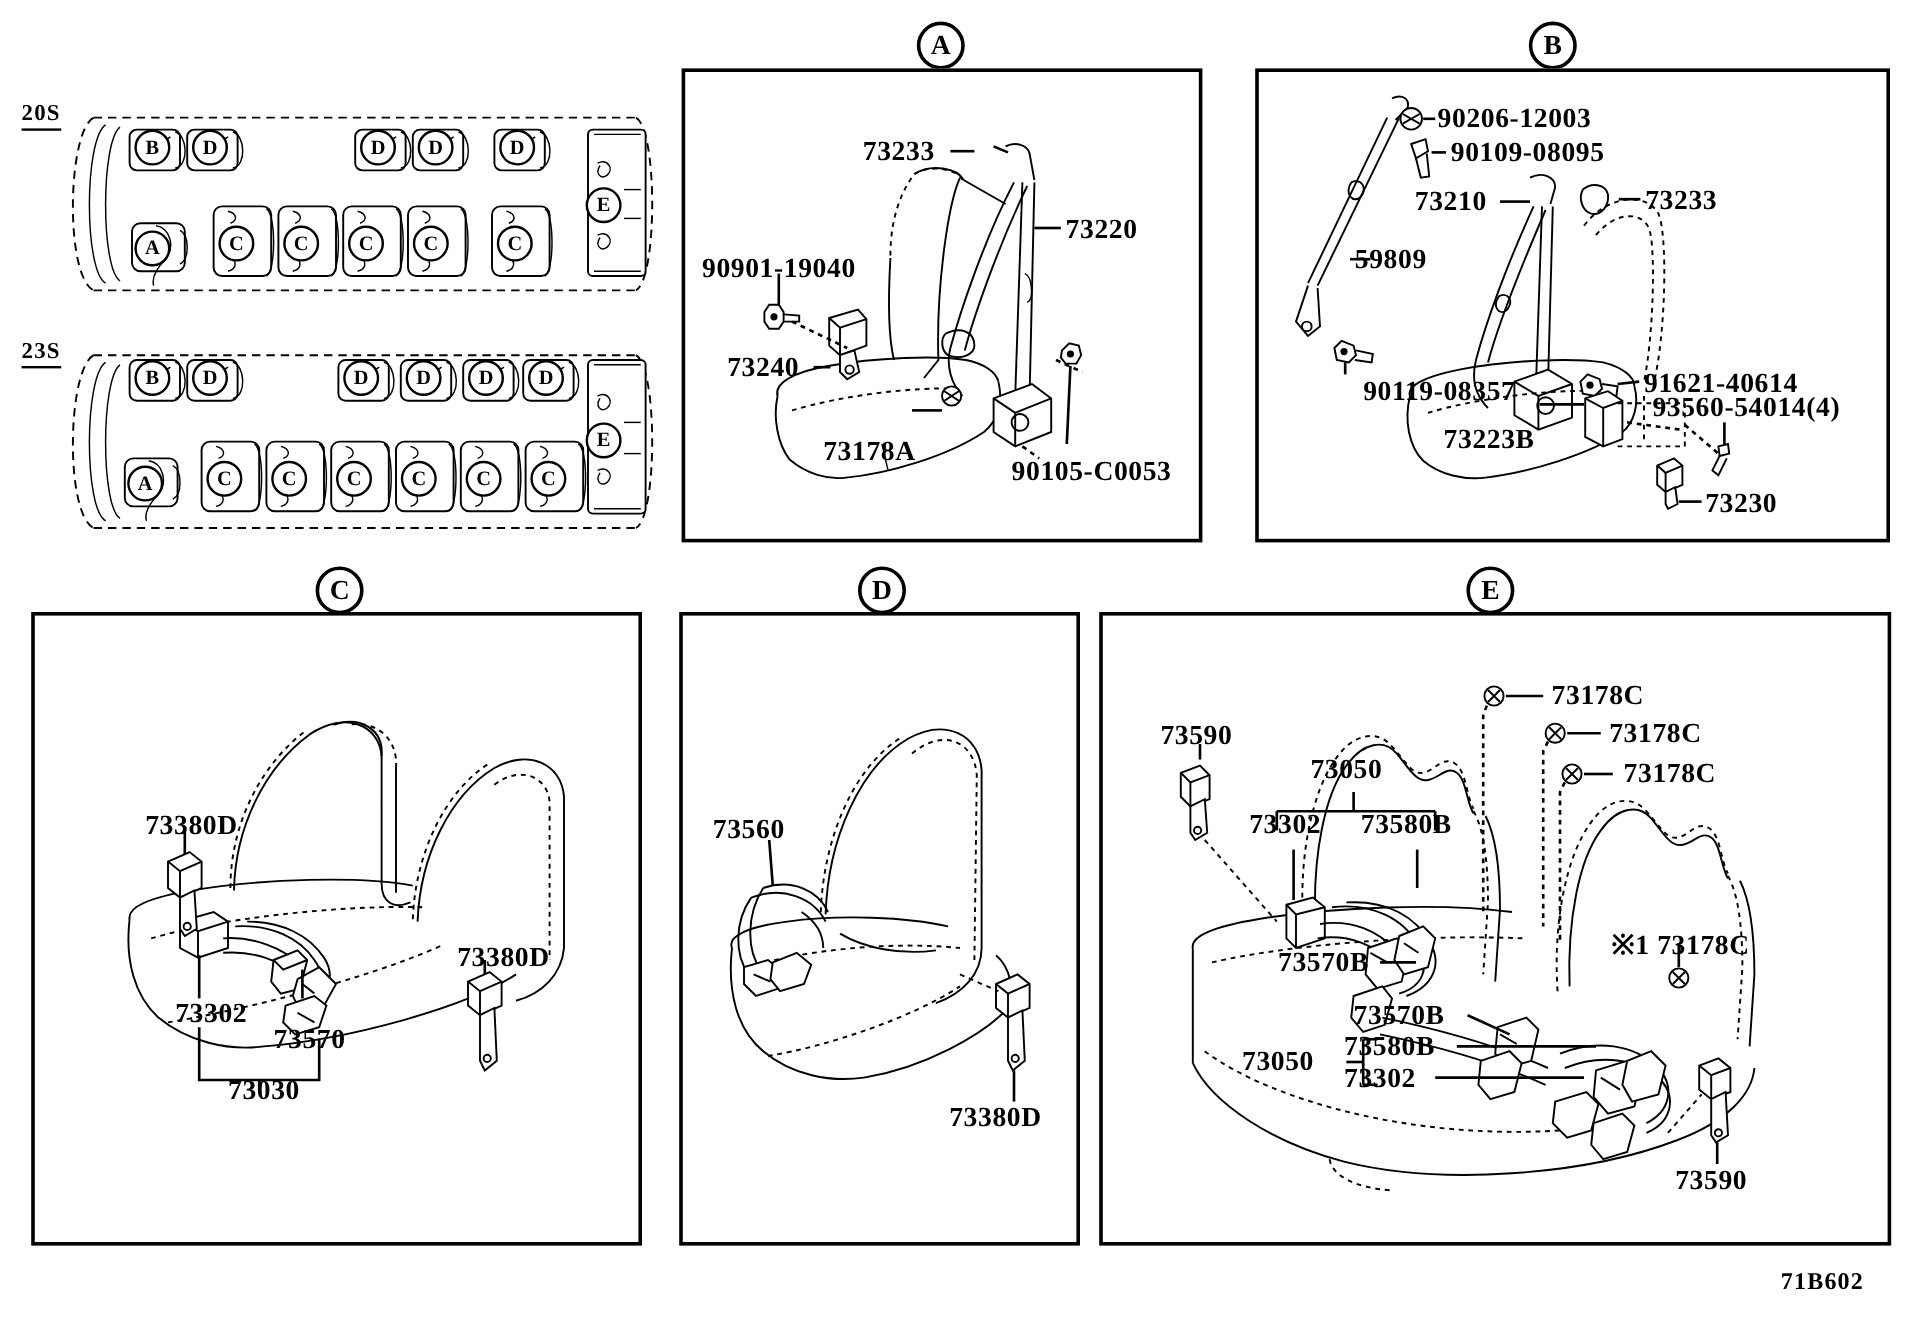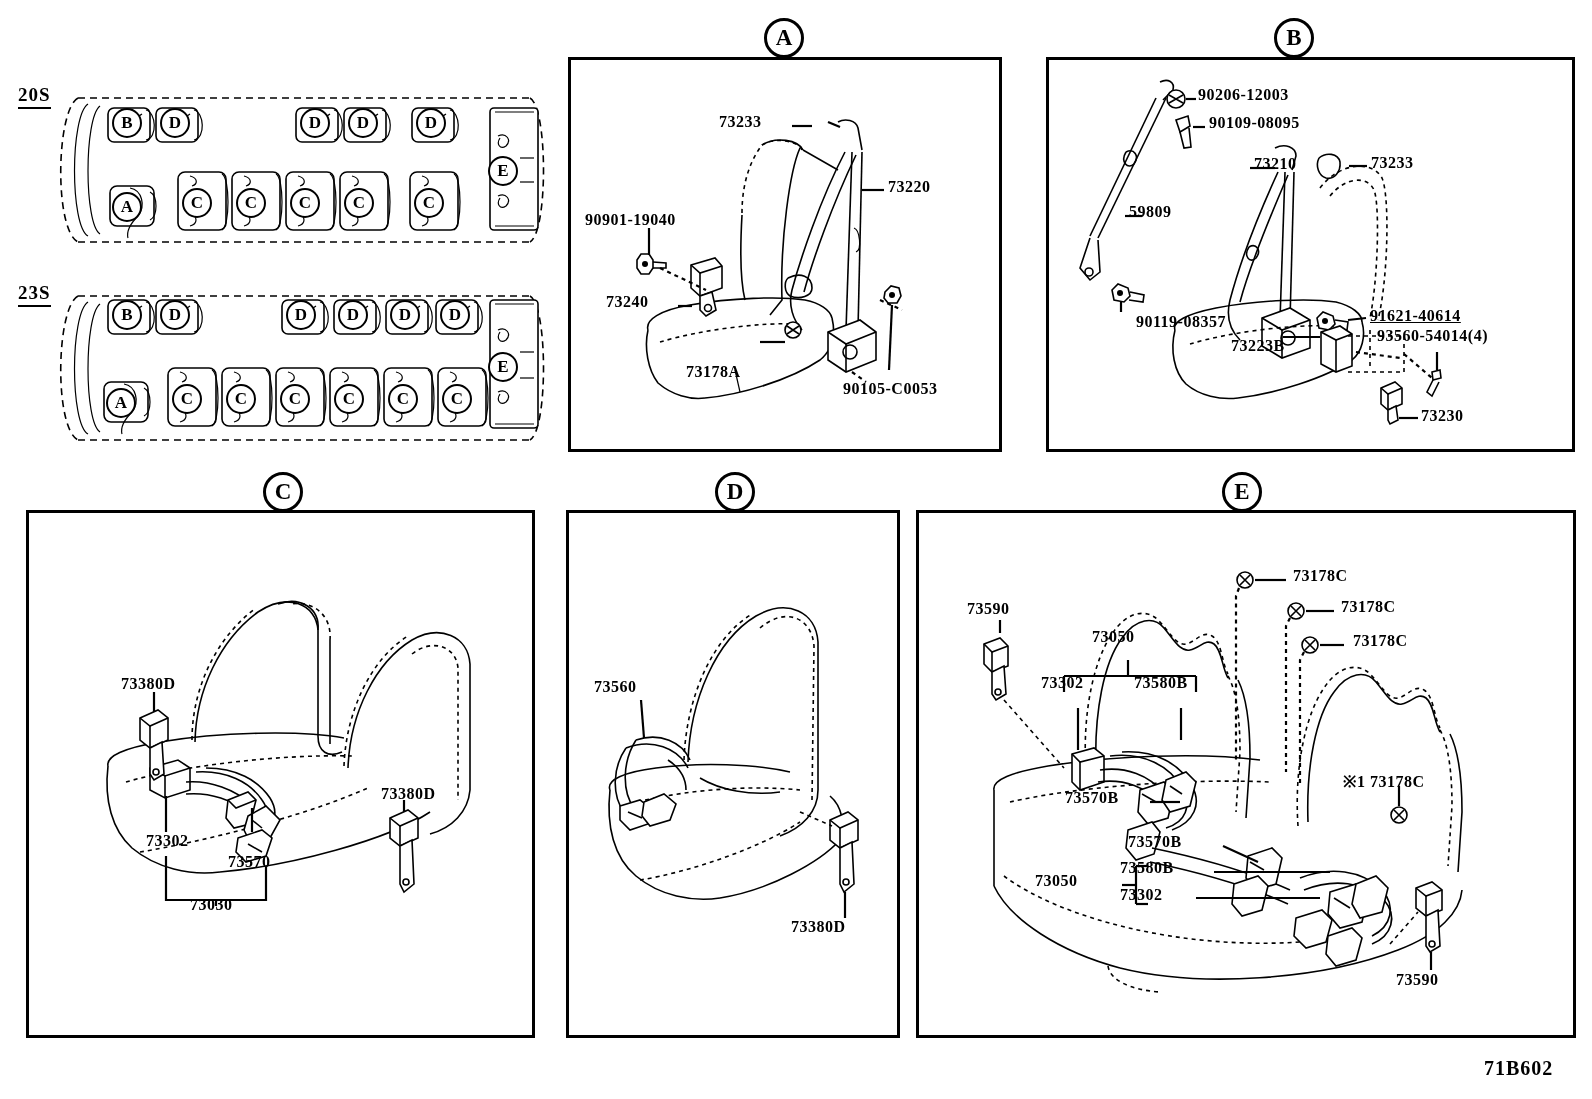--- a/index.html
+++ b/index.html
@@ -3,21 +3,21 @@
 <meta charset="utf-8">
 <style>
   html,body{margin:0;padding:0;background:#fff;}
   body{width:1592px;height:1099px;position:relative;
        font-family:"Liberation Serif",serif;color:#000;overflow:hidden;}
   .panel{position:absolute;border:3px solid #000;background:#fff;box-sizing:border-box;}
   .badge{position:absolute;width:34px;height:34px;border:3px solid #000;border-radius:50%;
          display:flex;align-items:center;justify-content:center;
          font-family:"Liberation Serif",serif;font-size:23px;font-weight:700;background:#fff;}
   .lbl{position:absolute;font-family:"Liberation Serif",serif;font-weight:700;
-       font-size:16px;letter-spacing:0.5px;white-space:nowrap;}
+       font-size:23px;letter-spacing:0.5px;white-space:nowrap;}
   .layoutTag{position:absolute;font-family:"Liberation Serif",serif;font-weight:700;
        font-size:19px;border-bottom:2.5px solid #000;padding-bottom:1px;letter-spacing:1px;}
   .figcode{position:absolute;font-family:"Liberation Serif",serif;font-weight:700;font-size:20px;letter-spacing:1px;}
   svg{position:absolute;left:0;top:0;overflow:visible;}
   .ln{stroke:#000;fill:none;}
   .w1{stroke-width:1.2;}
   .w15{stroke-width:1.6;}
   .w2{stroke-width:2.2;}
   .dash{stroke-dasharray:7 5;}
   .dashfine{stroke-dasharray:4 4;}
@@ -377,27 +377,27 @@
     <path class="ln w2" d="M1348 320 L1366 318"></path>
     <path class="ln w2" d="M1283 337 L1320 337"></path>
     <path class="ln w2 dashfine" d="M1356 352 L1400 358"></path>
     <path class="ln w2" d="M1437 370 L1437 352"></path>
     <path class="ln w2" d="M1399 418 L1418 418"></path>
     <path class="ln w2 dashfine" d="M1404 354 L1432 378"></path>
   </g>
 </svg>
 <div class="lbl" style="left:1198px;top:86px;">90206-12003</div>
 <div class="lbl" style="left:1209px;top:114px;">90109-08095</div>
-<div class="lbl" style="left:1254px;top:155px;">73210</div>
+<div class="lbl" style="left:1179px;top:155px;">73210</div>
 <div class="lbl" style="left:1371px;top:154px;">73233</div>
 <div class="lbl" style="left:1129px;top:203px;">59809</div>
 <div class="lbl" style="left:1136px;top:313px;">90119-08357</div>
-<div class="lbl" style="left:1370px;top:307px;text-decoration:underline;">91621-40614</div>
+<div class="lbl" style="left:1370px;top:307px;">91621-40614</div>
 <div class="lbl" style="left:1377px;top:327px;">93560-54014(4)</div>
-<div class="lbl" style="left:1203px;top:337px;margin-left:28px;">73223B</div>
+<div class="lbl" style="left:1203px;top:353px;">73223B</div>
 <div class="lbl" style="left:1421px;top:407px;">73230</div>
 
 <div class="badge" style="left:263px;top:472px;">C</div>
 <div class="panel" style="left:26px;top:510px;width:509px;height:528px;"></div>
 <svg width="1592" height="1099">
   <g>
 
     <path class="ln w15" d="M195 742 C196 690 220 640 258 612 C288 592 316 604 318 630 L318 736"></path>
     <path class="ln w15 dashfine" d="M192 740 C192 686 218 636 256 608"></path>
     <path class="ln w15" d="M318 630 C320 608 300 596 278 604"></path>

